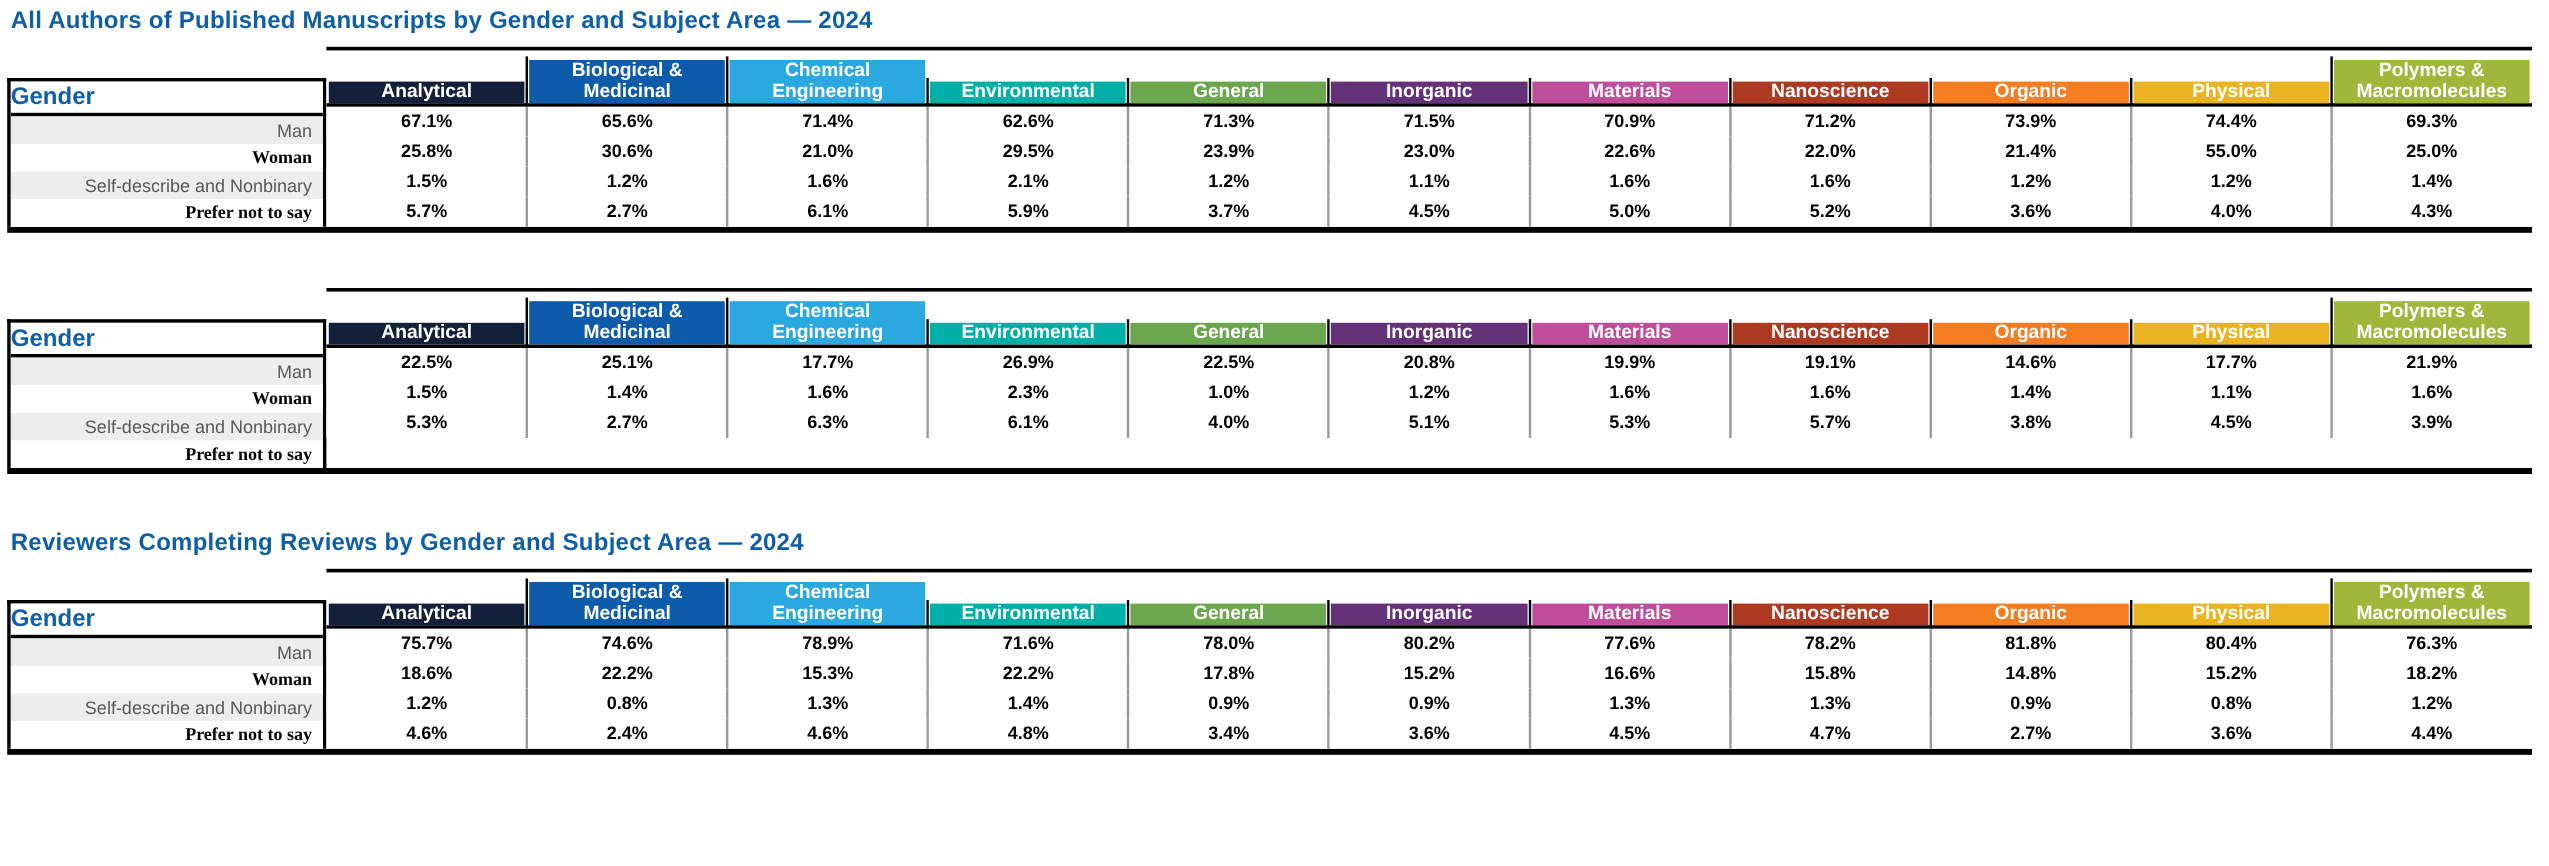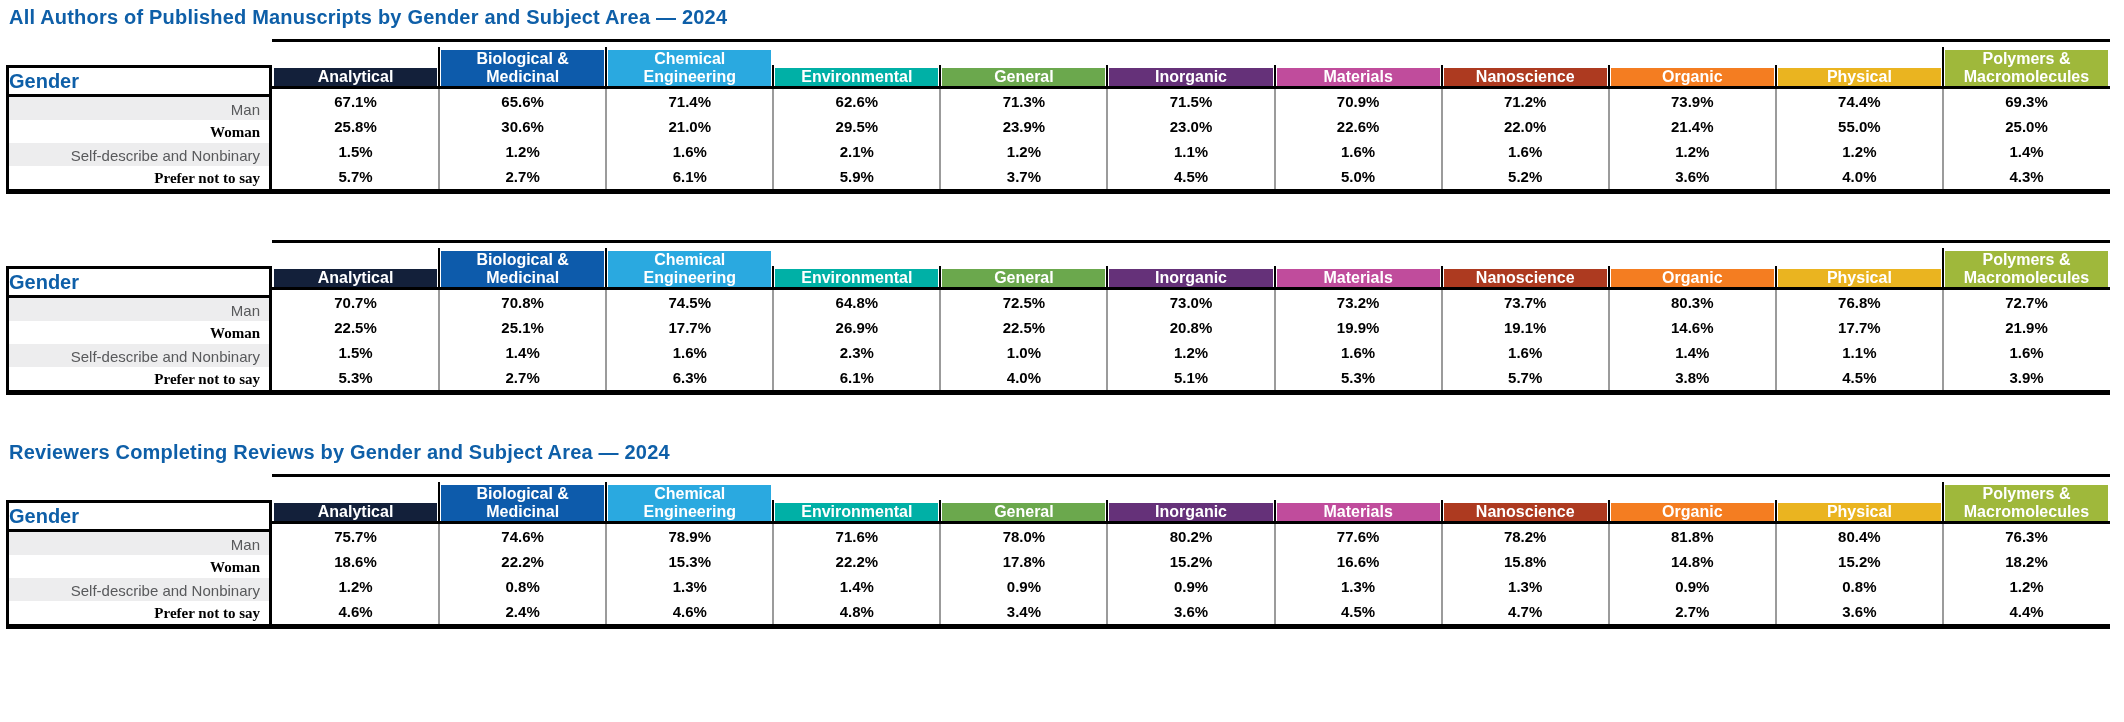--- a/index.html
+++ b/index.html
@@ -172,33 +172,20 @@
             <div class="hdr-cell" style="background: rgb(107, 168, 77);">General</div>
             <div class="hdr-cell" style="background: rgb(101, 49, 121);">Inorganic</div>
             <div class="hdr-cell" style="background: rgb(192, 76, 156);">Materials</div>
             <div class="hdr-cell" style="background: rgb(173, 58, 32);">Nanoscience</div>
             <div class="hdr-cell" style="background: rgb(244, 125, 33);">Organic</div>
             <div class="hdr-cell" style="background: rgb(234, 180, 32);">Physical</div>
             <div class="hdr-cell" style="background: rgb(159, 184, 59);">Polymers &amp; Macromolecules</div>
           </div>
         <div class="rows">
             <div class="data-row">
-              <div class="cell">70.7%</div>
-              <div class="cell">70.8%</div>
-              <div class="cell">74.5%</div>
-              <div class="cell">64.8%</div>
-              <div class="cell">72.5%</div>
-              <div class="cell">73.0%</div>
-              <div class="cell">73.2%</div>
-              <div class="cell">73.7%</div>
-              <div class="cell">80.3%</div>
-              <div class="cell">76.8%</div>
-              <div class="cell">72.7%</div>
-            </div>
-            <div class="data-row">
               <div class="cell">22.5%</div>
               <div class="cell">25.1%</div>
               <div class="cell">17.7%</div>
               <div class="cell">26.9%</div>
               <div class="cell">22.5%</div>
               <div class="cell">20.8%</div>
               <div class="cell">19.9%</div>
               <div class="cell">19.1%</div>
               <div class="cell">14.6%</div>
               <div class="cell">17.7%</div>

